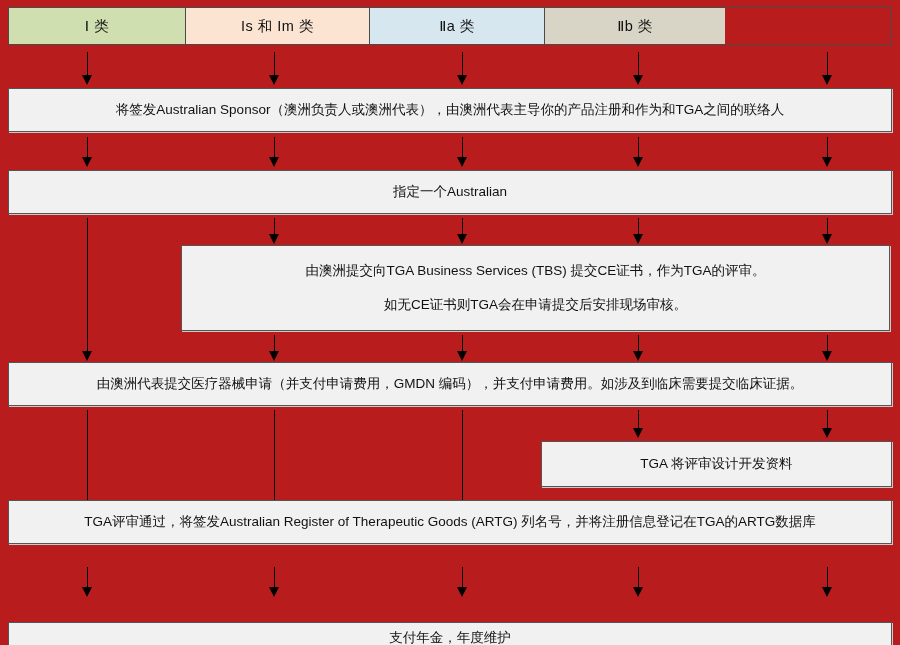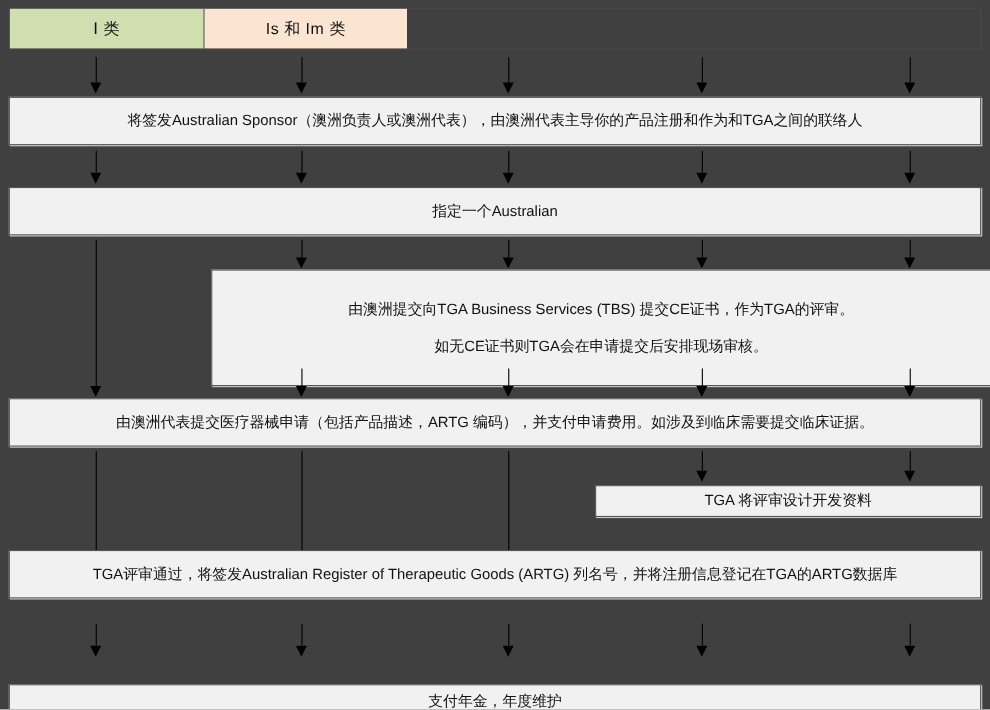--- a/index.html
+++ b/index.html
@@ -8,21 +8,21 @@
     padding: 0;
     background: #ffffff;
   }
   body {
     font-family: "Liberation Sans", "DejaVu Sans", sans-serif;
   }
   #canvas {
     position: relative;
     width: 900px;
     height: 645px;
-    background: #404040;
+    background: #b91c1c;
     overflow: hidden;
   }
 
   
   .class-band {
     position: absolute;
     left: 8px;
     top: 7px;
     width: 884px;
     height: 38px;
@@ -91,20 +91,26 @@
 
 <div id="canvas">
 
   <div class="class-band">
     <div class="class-cell" style="width:177px;background:#cfdfb0;">
       <span>Ⅰ 类</span>
     </div>
     <div class="class-cell" style="width:184px;background:#fbe4d2;">
       <span>Is 和 Im 类</span>
     </div>
+    <div class="class-cell" style="width:175px;background:#d6e7ef;">
+      <span>Ⅱa 类</span>
+    </div>
+    <div class="class-cell" style="width:180px;background:#d8d5c6;">
+      <span>Ⅱb 类</span>
+    </div>
   </div>
 
   <div class="arrow" style="left:82px;top:52px;height:33px;">
       <div class="shaft" style="height:23px;"></div>
       <div class="head"></div>
     </div>
   <div class="arrow" style="left:269px;top:52px;height:33px;">
       <div class="shaft" style="height:23px;"></div>
       <div class="head"></div>
     </div>
@@ -165,21 +171,21 @@
     </div>
   <div class="arrow" style="left:633px;top:218px;height:26px;">
       <div class="shaft" style="height:16px;"></div>
       <div class="head"></div>
     </div>
   <div class="arrow" style="left:822px;top:218px;height:26px;">
       <div class="shaft" style="height:16px;"></div>
       <div class="head"></div>
     </div>
 
-  <div class="box" style="left:192px;top:245px;width:709px;height:106px;">
+  <div class="box" style="left:181px;top:245px;width:709px;height:86px;">
     <div class="line">由澳洲提交向TGA Business Services (TBS) 提交CE证书，作为TGA的评审。</div>
     <div class="line">如无CE证书则TGA会在申请提交后安排现场审核。</div>
   </div>
 
   <div class="arrow" style="left:269px;top:335px;height:26px;">
       <div class="shaft" style="height:16px;"></div>
       <div class="head"></div>
     </div>
   <div class="arrow" style="left:457px;top:335px;height:26px;">
       <div class="shaft" style="height:16px;"></div>
@@ -188,21 +194,21 @@
   <div class="arrow" style="left:633px;top:335px;height:26px;">
       <div class="shaft" style="height:16px;"></div>
       <div class="head"></div>
     </div>
   <div class="arrow" style="left:822px;top:335px;height:26px;">
       <div class="shaft" style="height:16px;"></div>
       <div class="head"></div>
     </div>
 
   <div class="box" style="left:8px;top:362px;width:884px;height:44px;">
-    <div class="line">由澳洲代表提交医疗器械申请（包括产品描述，ARTG 编码），并支付申请费用。如涉及到临床需要提交临床证据。</div>
+    <div class="line">由澳洲代表提交医疗器械申请（并支付申请费用，GMDN 编码），并支付申请费用。如涉及到临床需要提交临床证据。</div>
   </div>
 
   <div class="arrow" style="left:82px;top:410px;height:105px;">
       <div class="shaft" style="height:95px;"></div>
       <div class="head"></div>
     </div>
   <div class="arrow" style="left:269px;top:410px;height:105px;">
       <div class="shaft" style="height:95px;"></div>
       <div class="head"></div>
     </div>
@@ -213,21 +219,21 @@
 
   <div class="arrow" style="left:633px;top:410px;height:28px;">
       <div class="shaft" style="height:18px;"></div>
       <div class="head"></div>
     </div>
   <div class="arrow" style="left:822px;top:410px;height:28px;">
       <div class="shaft" style="height:18px;"></div>
       <div class="head"></div>
     </div>
 
-  <div class="box" style="left:541px;top:441px;width:351px;height:29px;">
+  <div class="box" style="left:541px;top:441px;width:351px;height:46px;">
     <div class="line">TGA 将评审设计开发资料</div>
   </div>
 
   <div class="box" style="left:8px;top:500px;width:884px;height:44px;">
     <div class="line">TGA评审通过，将签发Australian Register of Therapeutic Goods (ARTG) 列名号，并将注册信息登记在TGA的ARTG数据库</div>
   </div>
 
   <div class="arrow" style="left:82px;top:567px;height:30px;">
       <div class="shaft" style="height:20px;"></div>
       <div class="head"></div>

